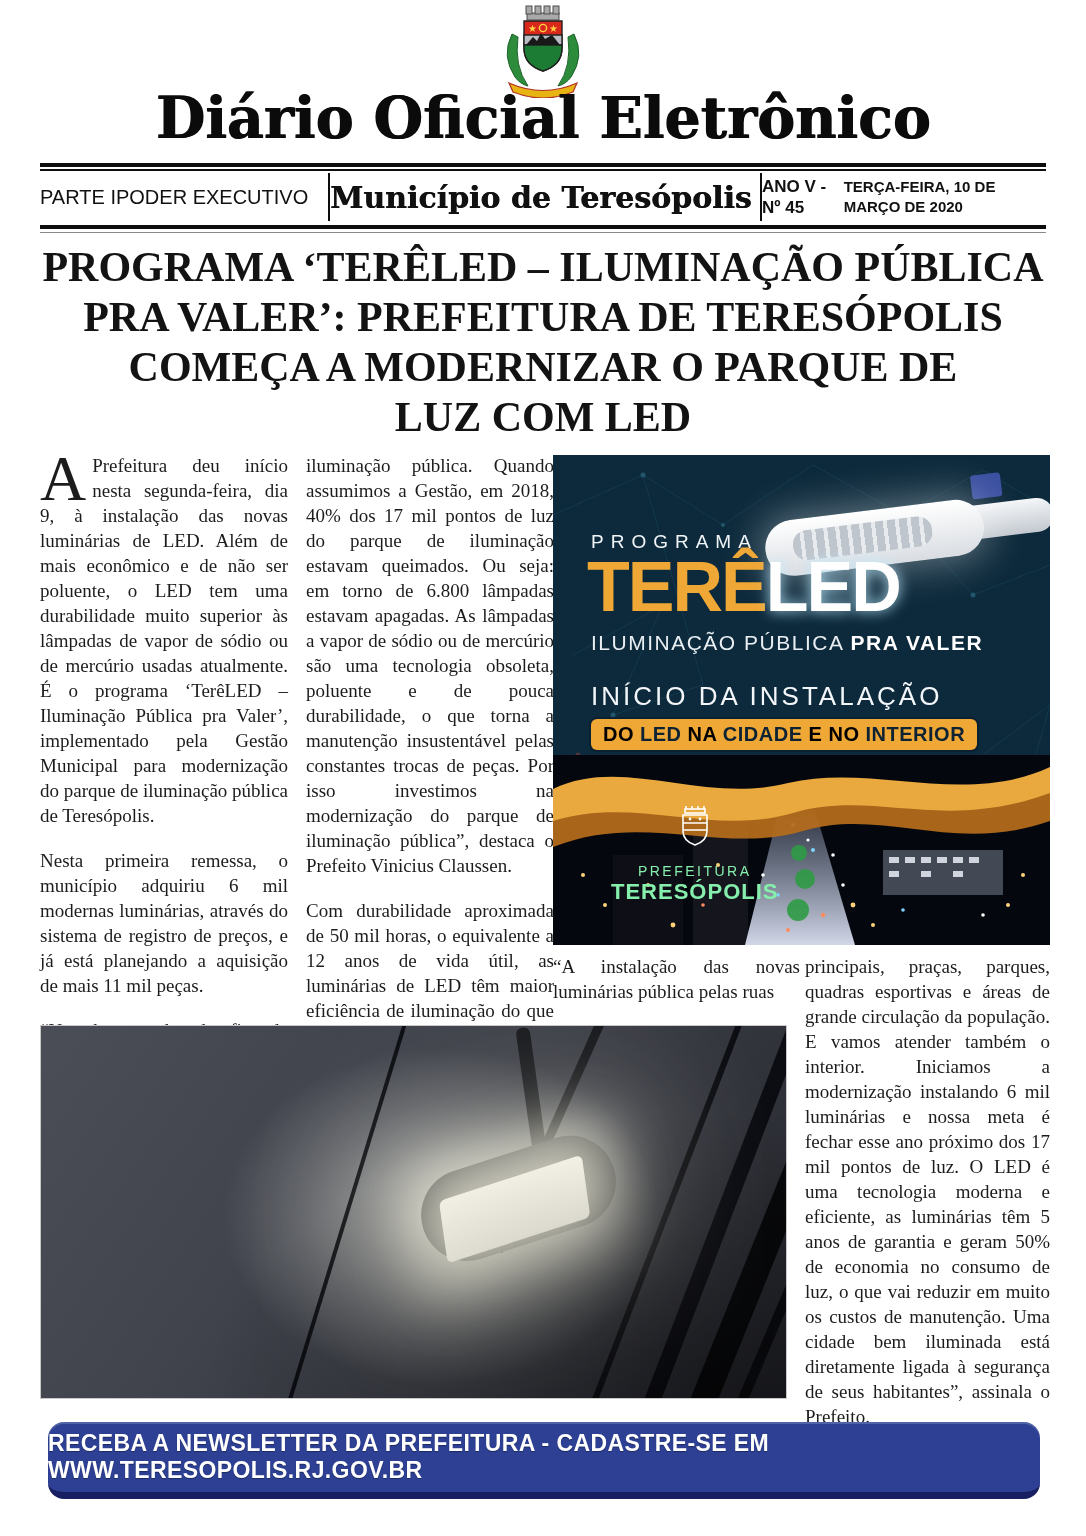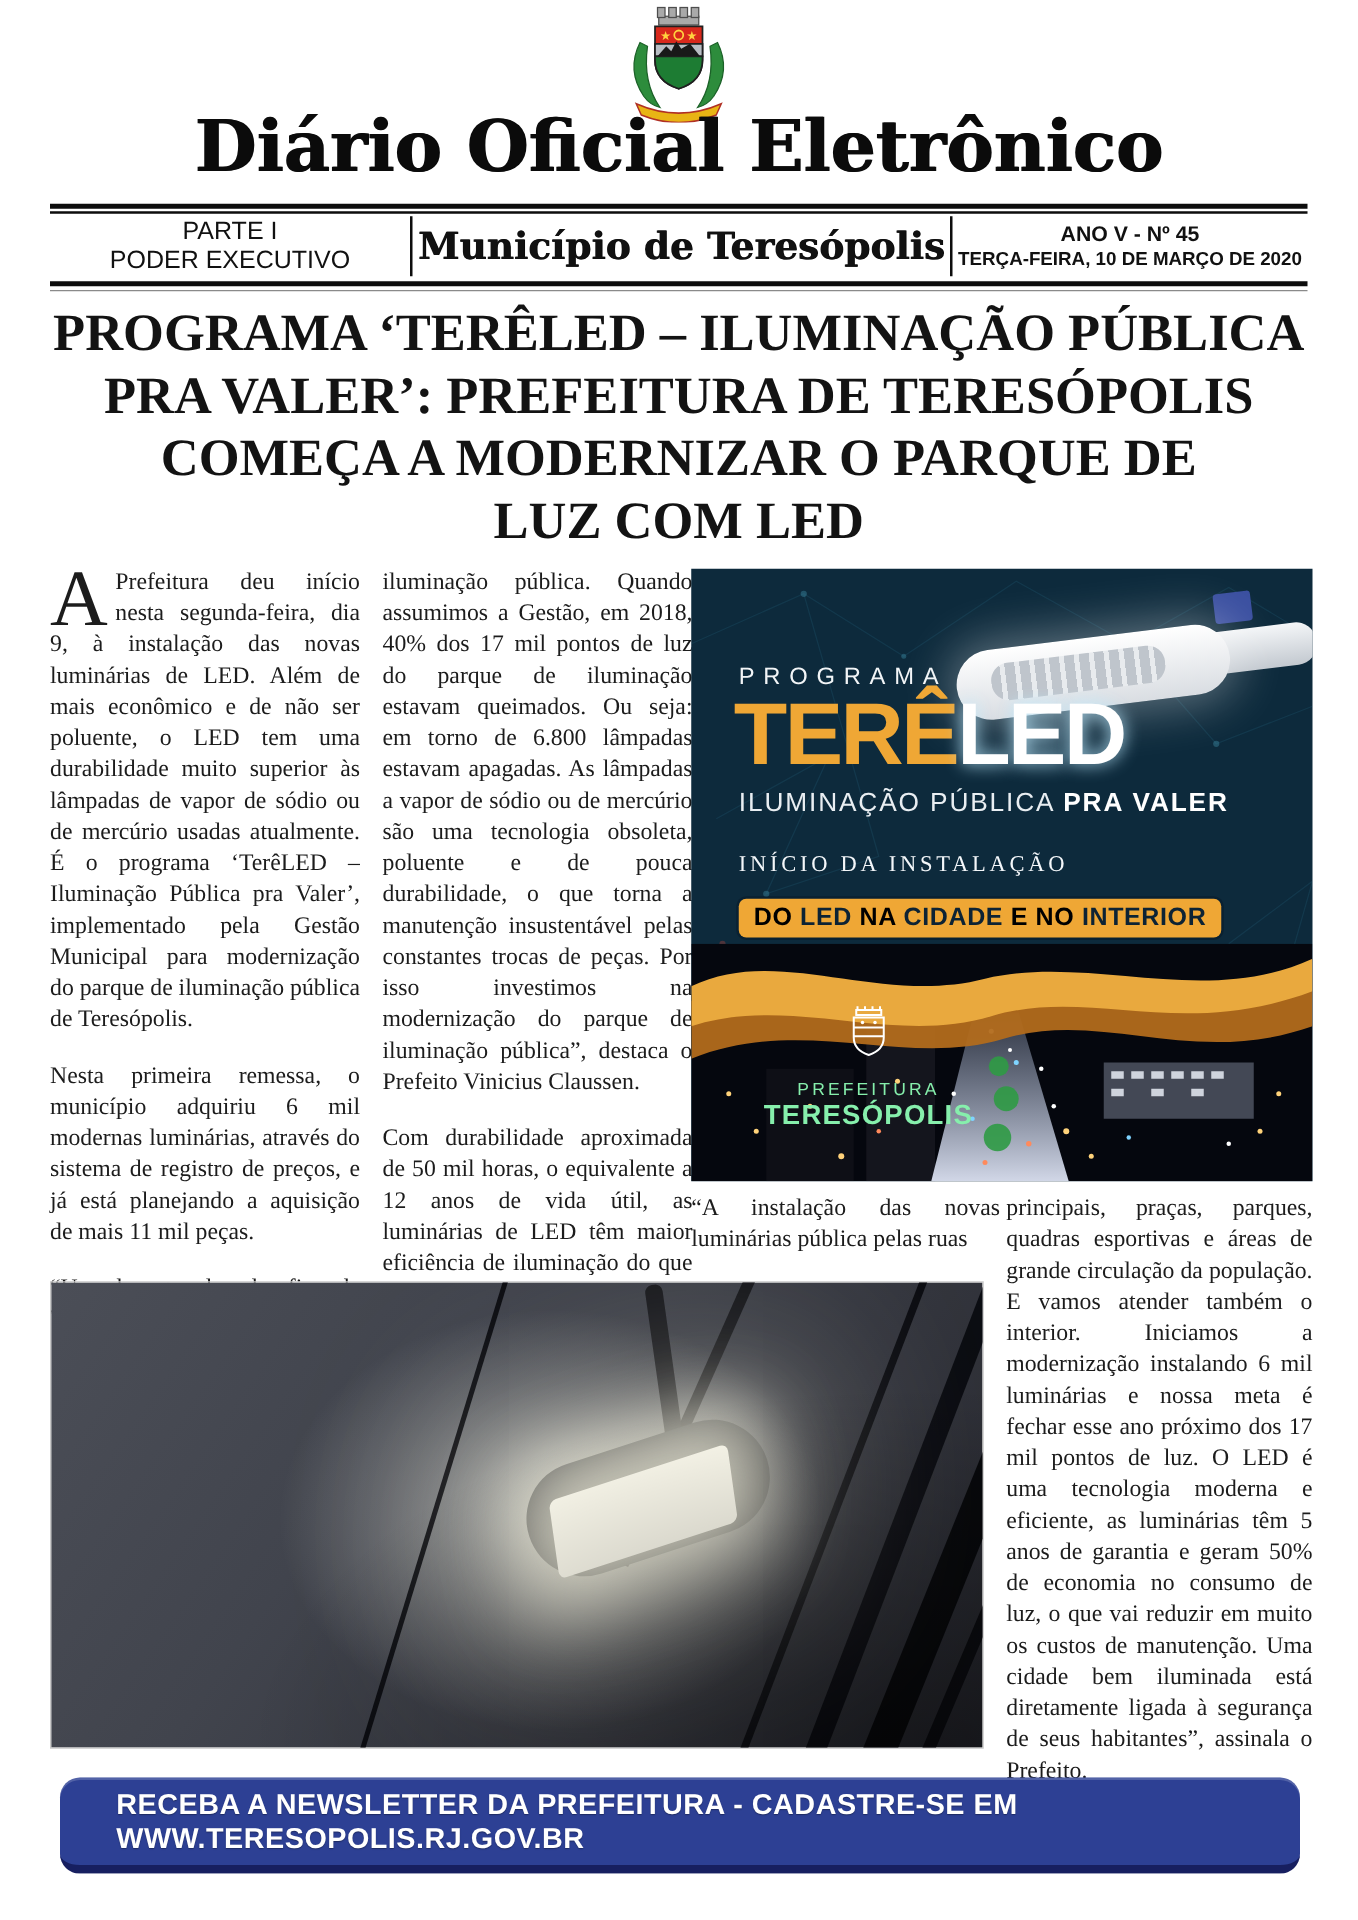--- a/index.html
+++ b/index.html
@@ -8,21 +8,21 @@
 
   
   .crest { position:absolute; top:4px; left:50%; transform:translateX(-50%); }
   .masthead { position:absolute; top:78px; left:0; width:100%; margin:0; text-align:center;
               font-family:"DejaVu Serif", serif; font-weight:bold; font-size:57px; line-height:80px;
               letter-spacing:0; color:#0b0b0b; text-shadow:1px 0 0 #0b0b0b; }
   .rule { position:absolute; left:40px; right:40px; background:#0d0d0d; }
   .rule-a1 { top:163px; height:4px; }
   .rule-a2 { top:169px; height:2px; }
   .infoband { position:absolute; top:173px; left:40px; width:1006px; height:48px; display:flex; align-items:stretch; }
-  .cell { display:flex; flex-direction:column; align-items:center; justify-content:center; }
+  .cell { display:flex; flex-direction:row; align-items:center; }
   .cl { width:288px; font-family:"Liberation Sans", sans-serif; font-size:20px; line-height:23px; }
   .cc { width:430px; border-left:2px solid #0d0d0d; border-right:2px solid #0d0d0d;
         font-family:"DejaVu Serif", serif; font-weight:bold; font-size:30px; text-shadow:0.6px 0 0 #0b0b0b; }
   .cr { flex:1; font-family:"Liberation Sans", sans-serif; font-weight:bold; }
   .cr .l1 { font-size:17px; line-height:21px; }
   .cr .l2 { font-size:15px; line-height:20px; }
   .rule-b1 { top:225px; height:4px; }
   .rule-b2 { top:232px; height:1px; background:#8a8a8a; }
 
   
@@ -53,22 +53,22 @@
   .p-kicker { position:absolute; left:38px; top:76px; color:#f2f5f7; font-family:Liberation Sans, sans-serif;
               font-size:19px; letter-spacing:7px; }
   .p-brand { position:absolute; left:34px; top:92px; font-family:"Liberation Sans", sans-serif; font-weight:bold;
              font-size:70px; letter-spacing:-2px; }
   .p-brand .tere { color:#efa javascript735; }
   .tere { color:#efa735; }
   .led  { color:#ffffff; text-shadow:0 0 14px rgba(190,235,255,.9); }
   .p-sub { position:absolute; left:38px; top:176px; color:#e9eef2; font-family:"Liberation Sans", sans-serif;
            font-size:21px; letter-spacing:1.5px; }
   .p-sub b { font-weight:bold; color:#fff; }
-  .p-inicio { position:absolute; left:38px; top:226px; color:#f4f7fa; font-family:Liberation Serif, serif;
-              font-size:18px; letter-spacing:3px; }
+  .p-inicio { position:absolute; left:38px; top:226px; color:#f4f7fa; font-family:Liberation Sans, sans-serif;
+              font-size:26px; letter-spacing:3px; }
   .p-pill { position:absolute; left:38px; top:264px; background:#efa735; border-radius:6px; padding:4px 12px;
             font-family:"Liberation Sans", sans-serif; font-weight:bold; font-size:20px; letter-spacing:.5px;
             box-shadow:0 0 0 2px rgba(10,25,40,.55); white-space:nowrap; }
   .p-pill .w { color:#000000; }
   .p-pill .d { color:#0d2334; }
   .city { position:absolute; left:0; bottom:0; width:497px; height:190px; }
   .p-logo { position:absolute; left:58px; bottom:40px; text-align:center; color:#86efac;
             font-family:"Liberation Sans", sans-serif; }
   .p-logo .pl1 { font-size:14px; letter-spacing:2.5px; margin-top:4px; }
   .p-logo .pl2 { font-size:22px; font-weight:bold; letter-spacing:1px; }
@@ -92,21 +92,21 @@
   .lamp-panel { position:absolute; left:58px; top:110px; width:150px; height:62px; background:#fffdf0;
                 transform:skewX(-10deg); border-radius:6px;
                 box-shadow:0 0 60px 28px rgba(255,252,232,.8), 0 0 140px 60px rgba(255,252,232,.35); }
   .photo-shade { position:absolute; inset:0; background:radial-gradient(ellipse at 95% 100%, rgba(0,0,0,.45), transparent 55%); }
 
   
   .banner { position:absolute; left:48px; top:1422px; width:992px; height:70px; background:#2d4094;
             border-radius:16px; border-bottom:7px solid #171f60; display:flex; align-items:center; justify-content:center;
             box-shadow:inset 0 2px 0 rgba(255,255,255,.18); }
   .banner span { font-family:"Liberation Sans", sans-serif; font-weight:bold; font-size:23px; color:#ffffff;
-                 letter-spacing:.4px; text-shadow:0 1px 1px rgba(0,0,0,.35);padding-left:45px; }
+                 letter-spacing:.4px; text-shadow:0 1px 1px rgba(0,0,0,.35); }
 </style>
 </head>
 <body>
 
 <div class="page">
 
   <div class="crest">
     <svg width="88" height="94" viewBox="0 0 88 94">
       <path d="M13,30 Q2,52 16,73 Q21,80 29,82 Q15,62 19,33 Z" fill="#2d8c3c" stroke="#1c6128" stroke-width="1"></path>
       <path d="M75,30 Q86,52 72,73 Q67,80 59,82 Q73,62 69,33 Z" fill="#2d8c3c" stroke="#1c6128" stroke-width="1"></path>

